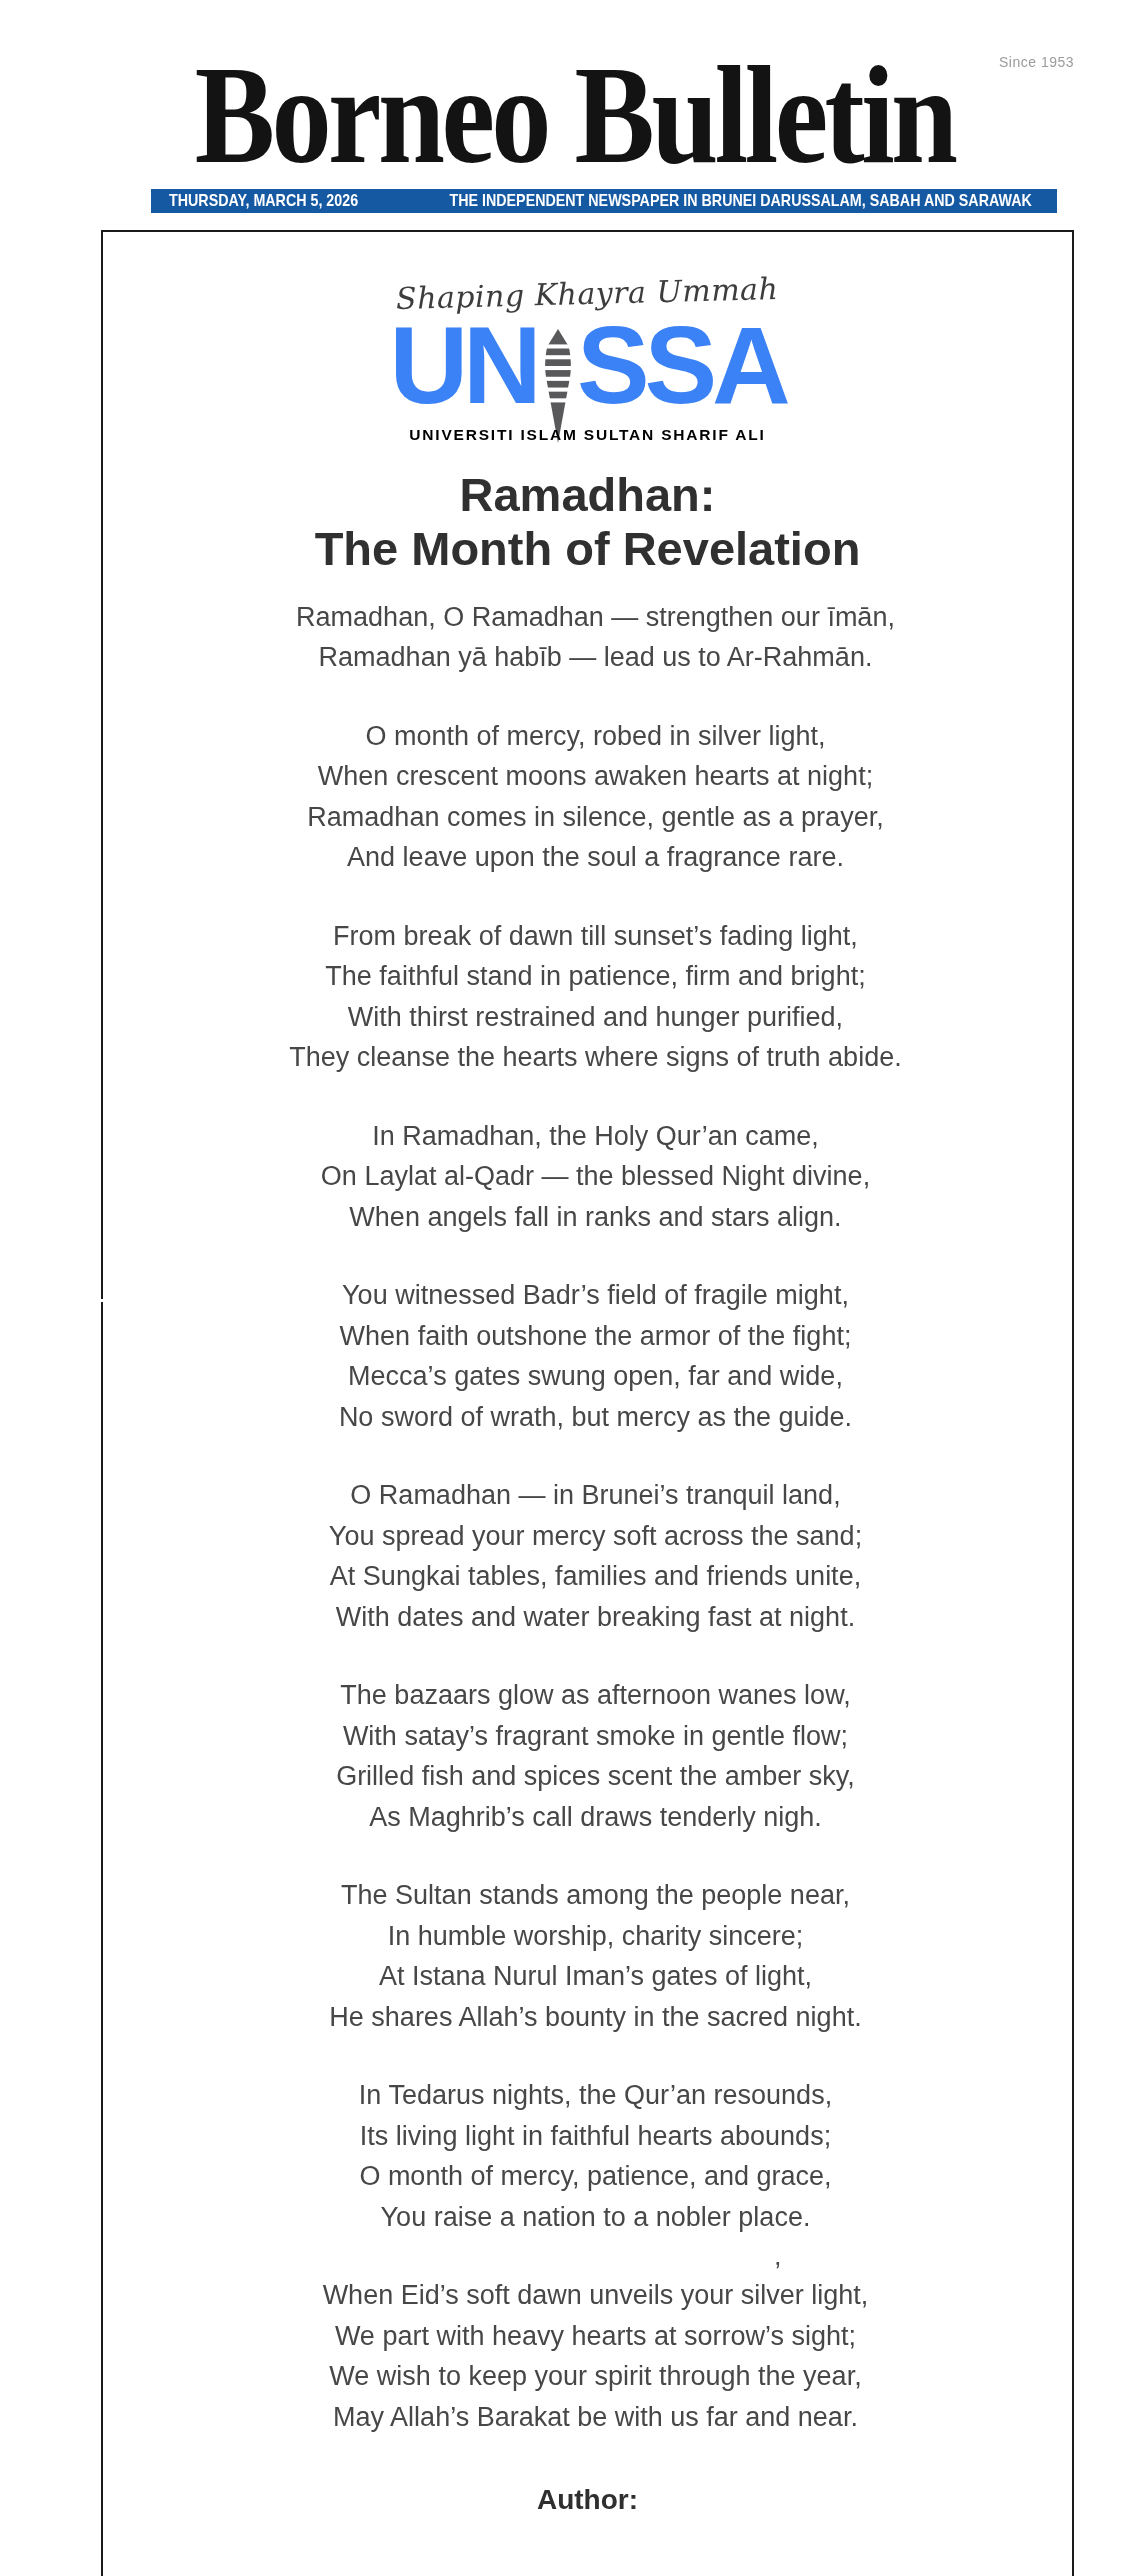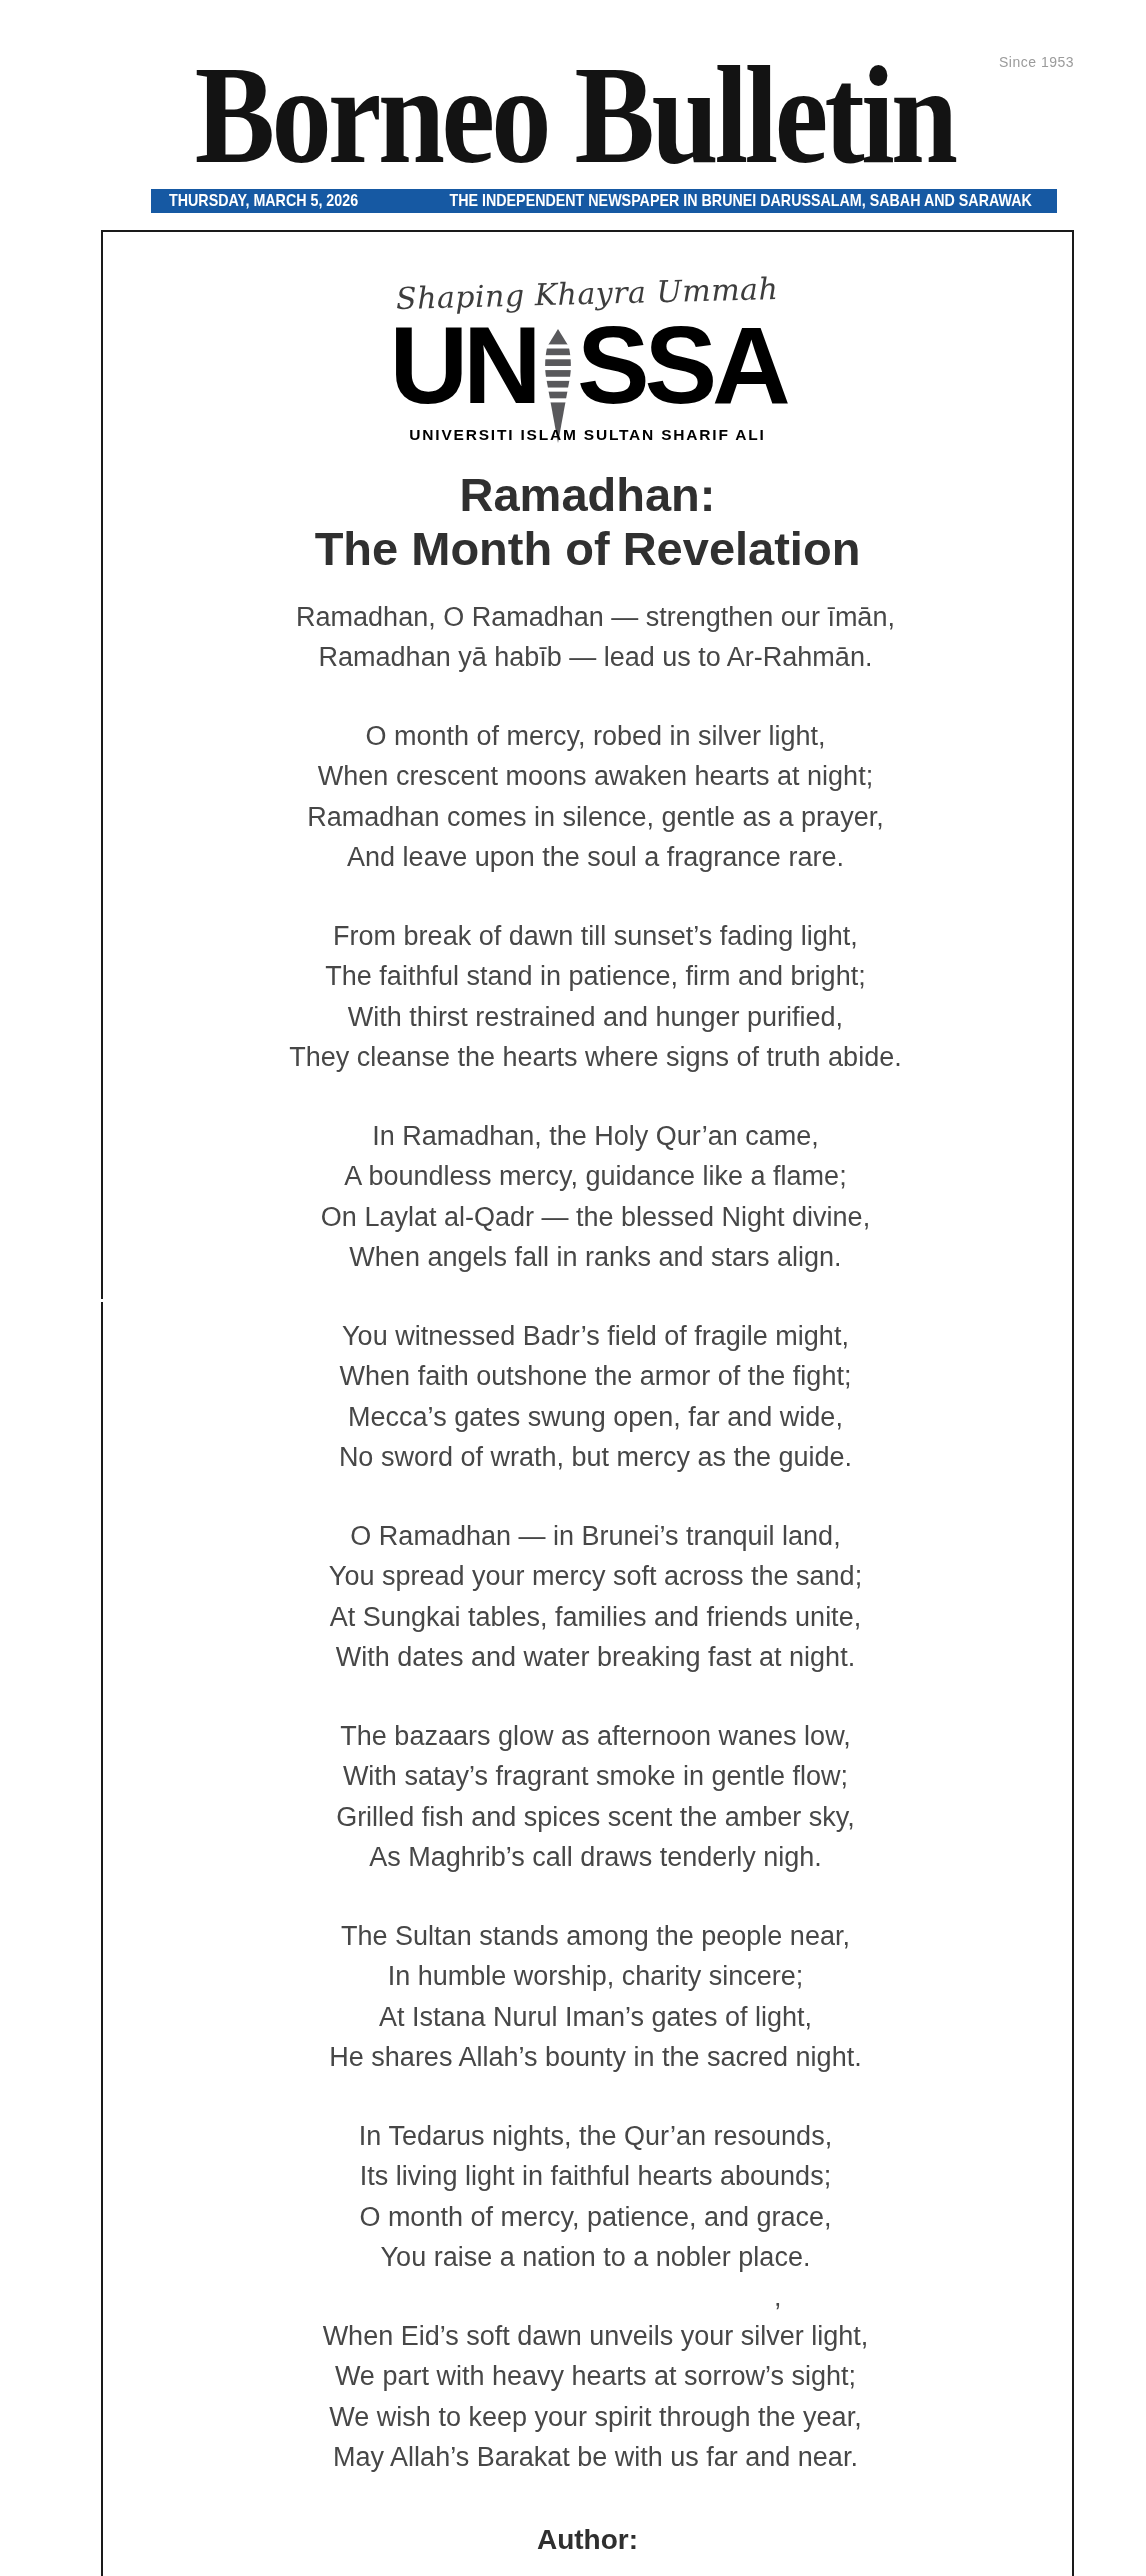--- a/index.html
+++ b/index.html
@@ -47,21 +47,21 @@
   .logo { margin-top:44px; text-align:center; }
   .logo-slogan {
     display:inline-block;
     font-family:"DejaVu Serif", serif; font-style:italic;
     font-size:30px; letter-spacing:0.5px; color:#3d3d3d;
     transform:rotate(-1.5deg);
   }
   .wordmark {
     margin-top:0; display:flex; justify-content:flex-start; align-items:flex-start;
     font-weight:bold; font-size:109px; line-height:1; letter-spacing:-5.2px;
-    color:#000000; white-space:nowrap;
+    color:#3b82f6; white-space:nowrap;
   }
   .wordmark .emblem { width:30px; height:114px; margin:17.5px 4.1px -32px 6.2px; }
   .logo-subtitle {
     margin-top:6.2px; font-weight:bold; font-size:15.5px; letter-spacing:1.8px; color:#000000;
   }
   
   .poem-title {
     margin-top:24px; text-align:center; font-weight:bold;
     font-size:47px; line-height:1.14; color:#303030;
   }
@@ -134,21 +134,20 @@
           <div>And leave upon the soul a fragrance rare.</div>
         </div>
         <div class="stanza">
           <div>From break of dawn till sunset’s fading light,</div>
           <div>The faithful stand in patience, firm and bright;</div>
           <div>With thirst restrained and hunger purified,</div>
           <div>They cleanse the hearts where signs of truth abide.</div>
         </div>
         <div class="stanza">
           <div>In Ramadhan, the Holy Qur’an came,</div>
-          <div>A boundless mercy, guidance like a flame;</div>
           <div>On Laylat al-Qadr — the blessed Night divine,</div>
           <div>When angels fall in ranks and stars align.</div>
         </div>
         <div class="stanza">
           <div>You witnessed Badr’s field of fragile might,</div>
           <div>When faith outshone the armor of the fight;</div>
           <div>Mecca’s gates swung open, far and wide,</div>
           <div>No sword of wrath, but mercy as the guide.</div>
         </div>
         <div class="stanza">

